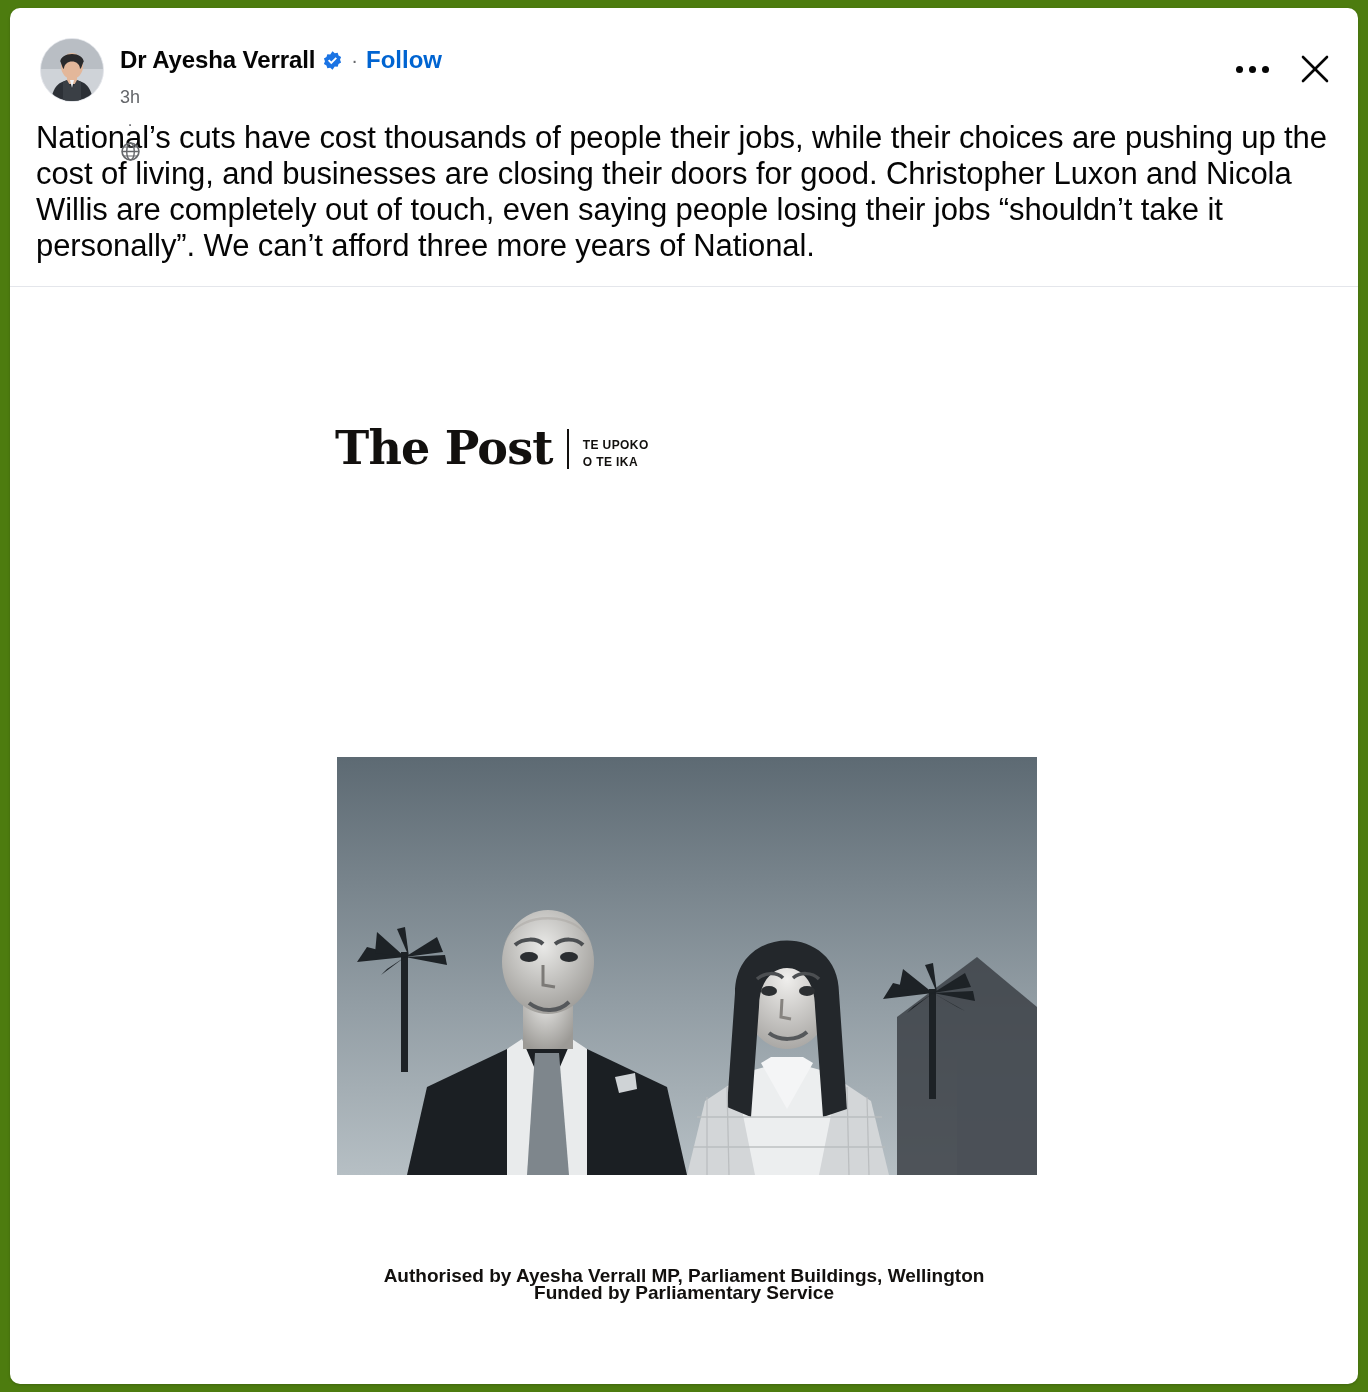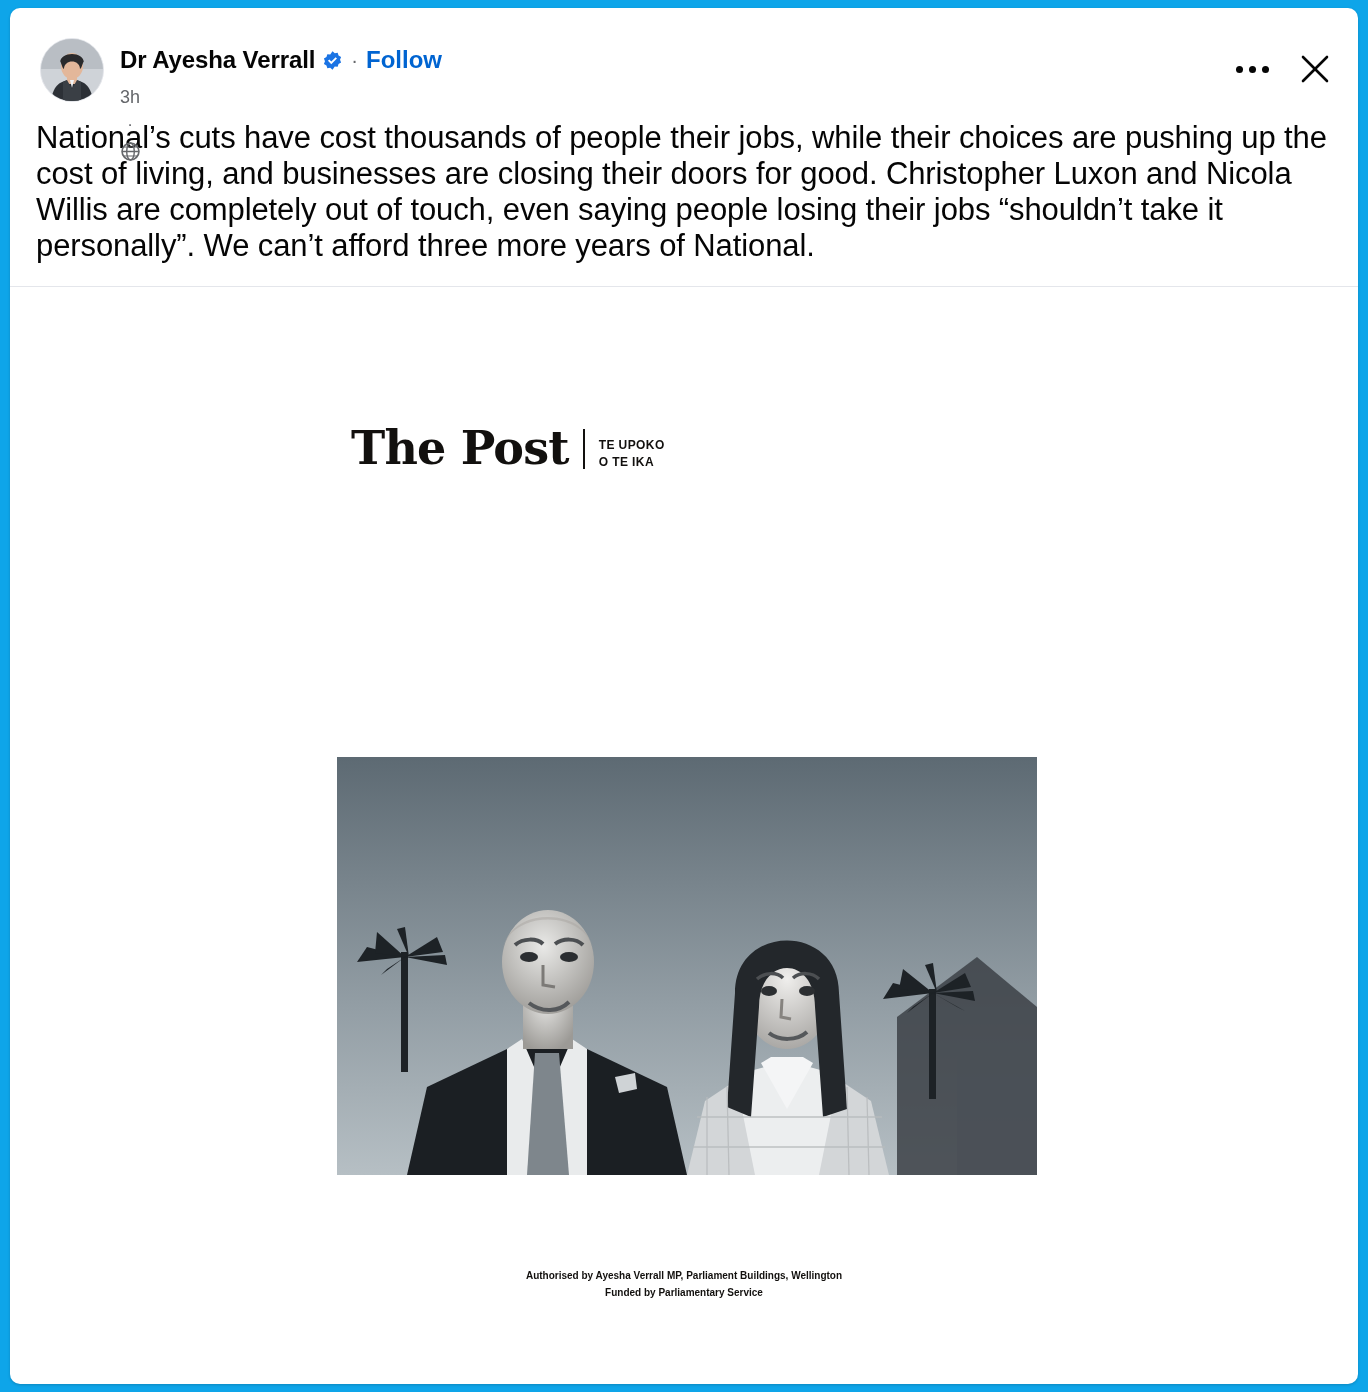--- a/index.html
+++ b/index.html
@@ -5,21 +5,21 @@
   html, body {
     margin: 0;
     padding: 0;
     background: #f0f2f5;
     font-family: "Liberation Sans", sans-serif;
   }
   #page {
     width: 1368px;
     height: 1392px;
     position: relative;
-    background: #0ea5e9;
+    background: #4d7c0f;
     overflow: hidden;
   }
   .card {
     position: absolute;
     left: 10px;
     top: 8px;
     width: 1348px;
     height: 1376px;
     background: #ffffff;
     border-radius: 10px;
@@ -145,21 +145,21 @@
   }
   .poster {
     position: absolute;
     left: 0; right: 0;
     top: 0;
     bottom: 0;
     background: #ffffff;
   }
   .masthead {
     position: absolute;
-    left: 341px;
+    left: 325px;
     top: 138px;
     display: flex;
     align-items: flex-end;
     gap: 14px;
   }
   .masthead-title {
     font-family: "DejaVu Serif", "Liberation Serif", serif;
     font-weight: bold;
     font-size: 46px;
     color: #12100e;
@@ -201,21 +201,21 @@
     height: 418px;
     overflow: hidden;
     background: #20272c;
   }
   .credit {
     position: absolute;
     left: 0;
     right: 0;
     top: 980px;
     text-align: center;
-    font-size: 10px;
+    font-size: 19px;
     font-weight: bold;
     line-height: 17px;
     color: #12100e;
   }
 </style>
 </head>
 <body>
 
 <div id="page">
   <div class="card">

